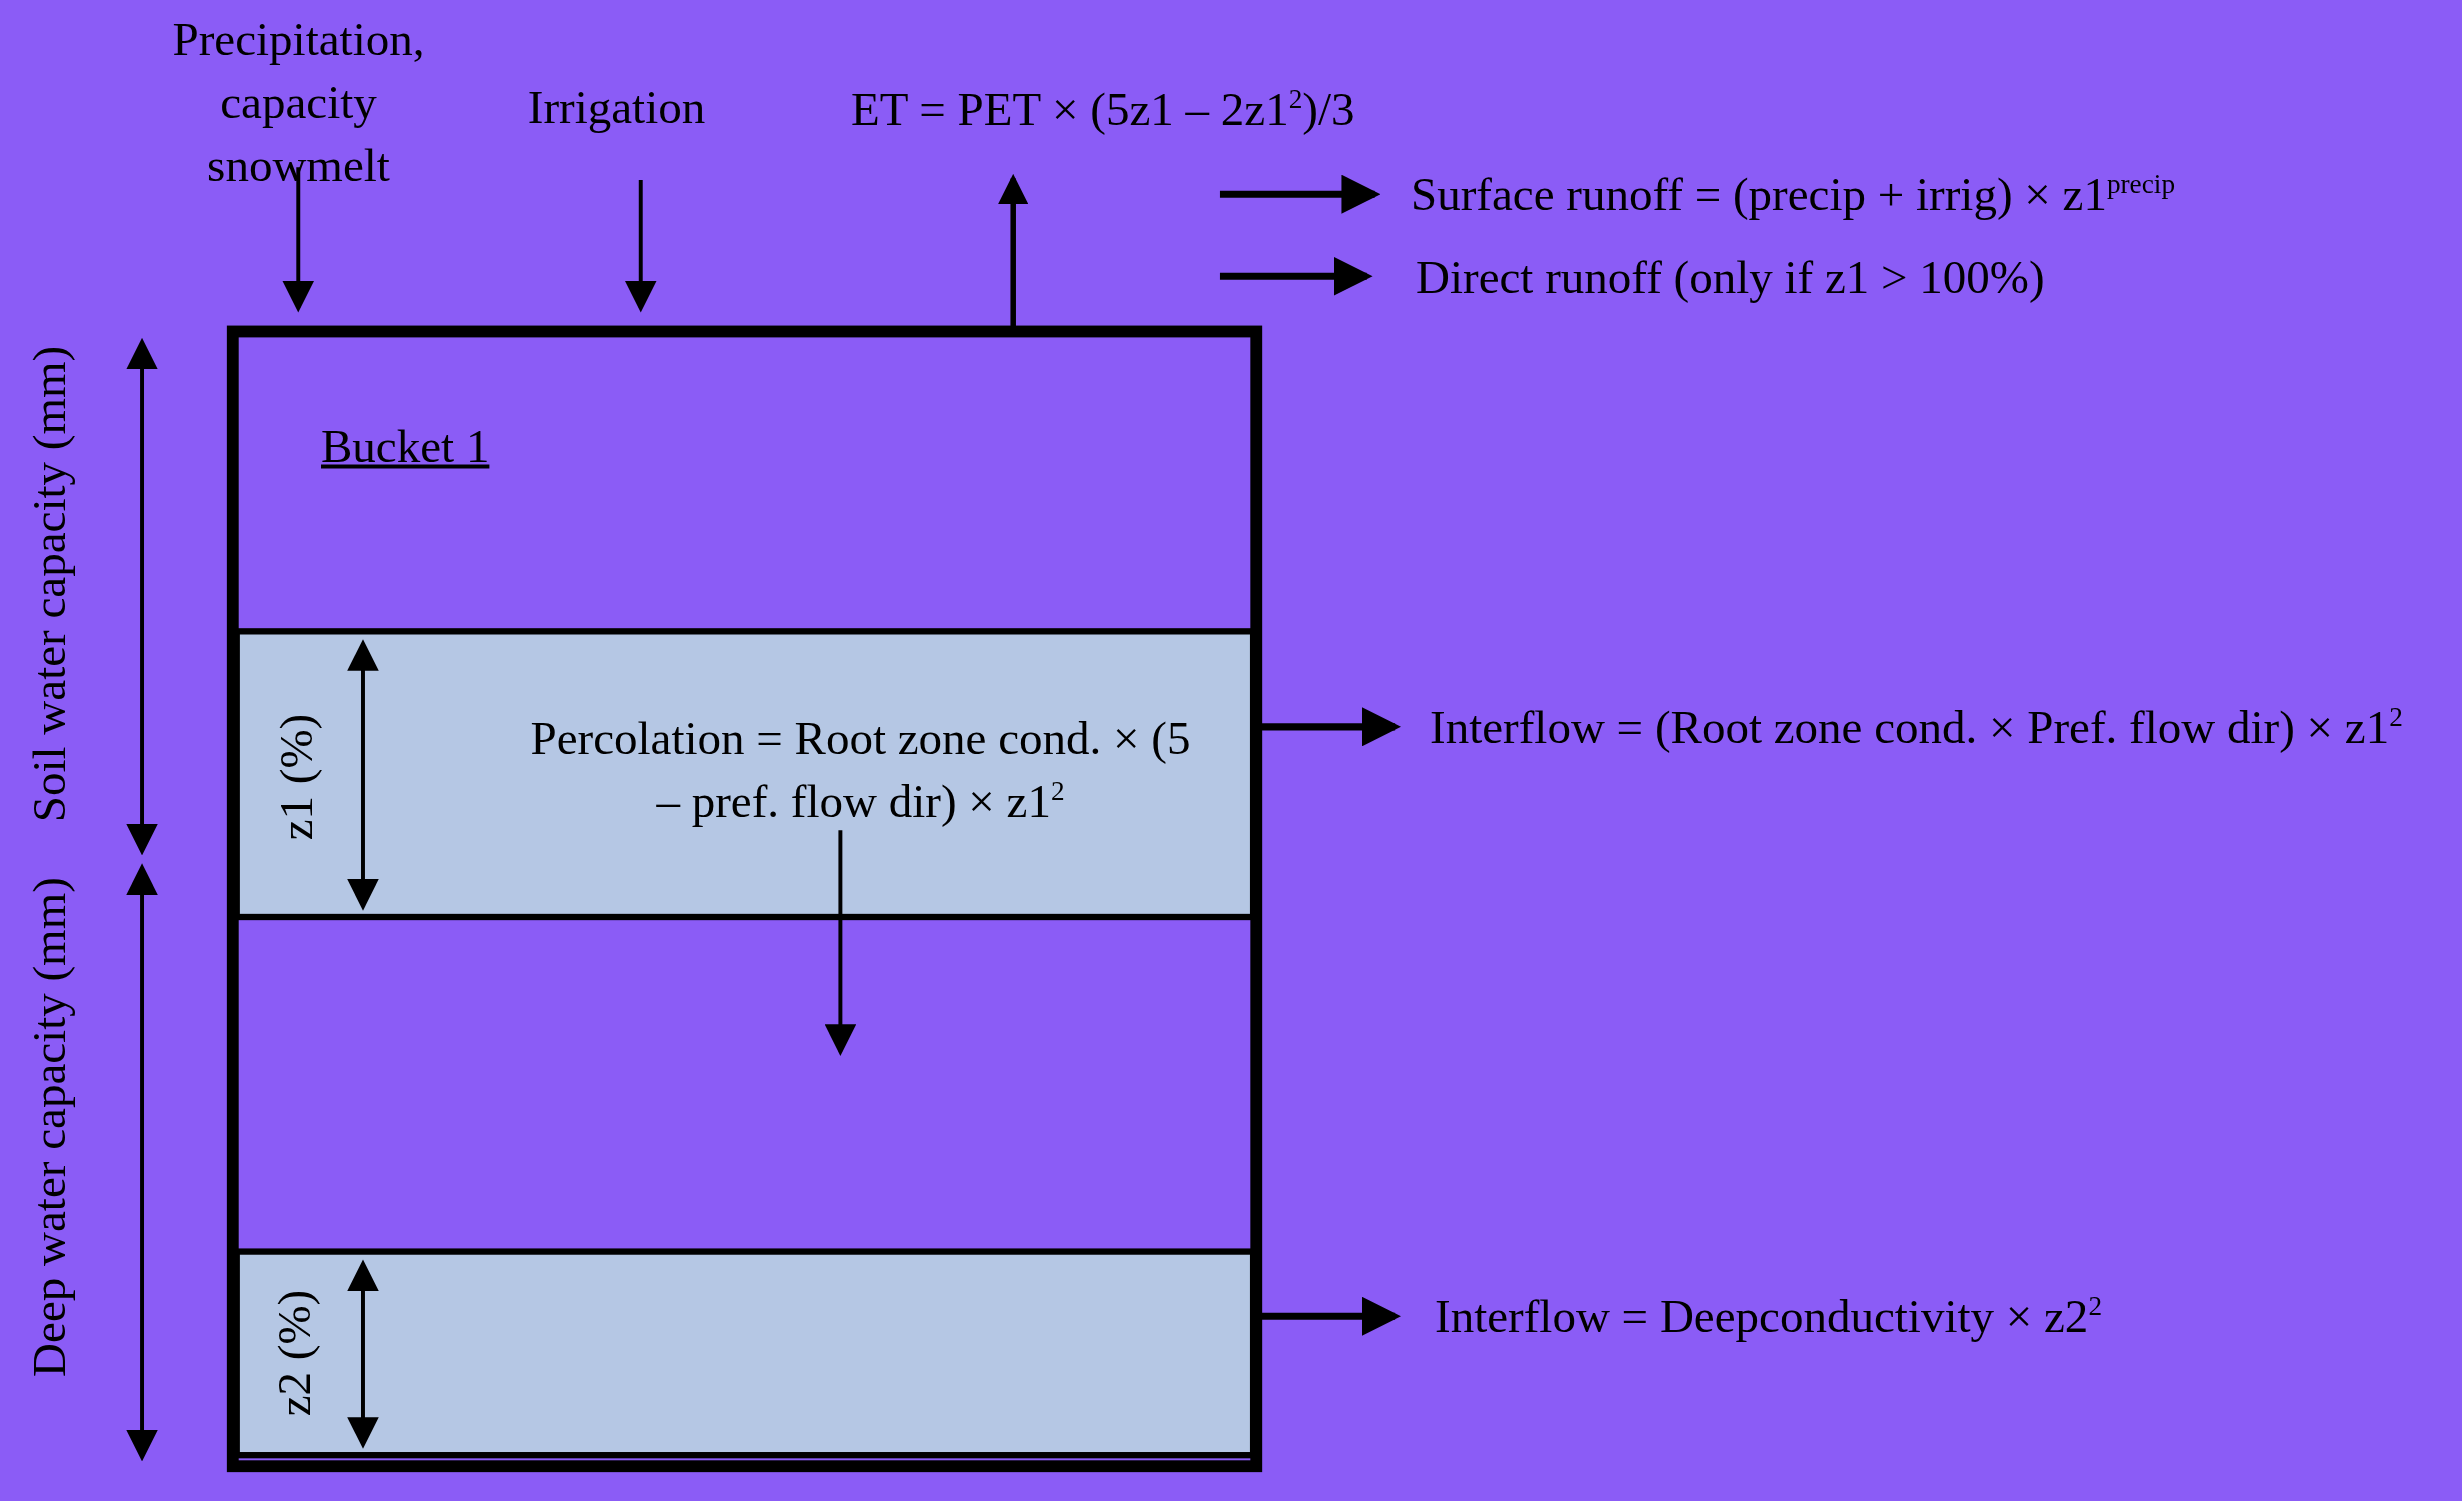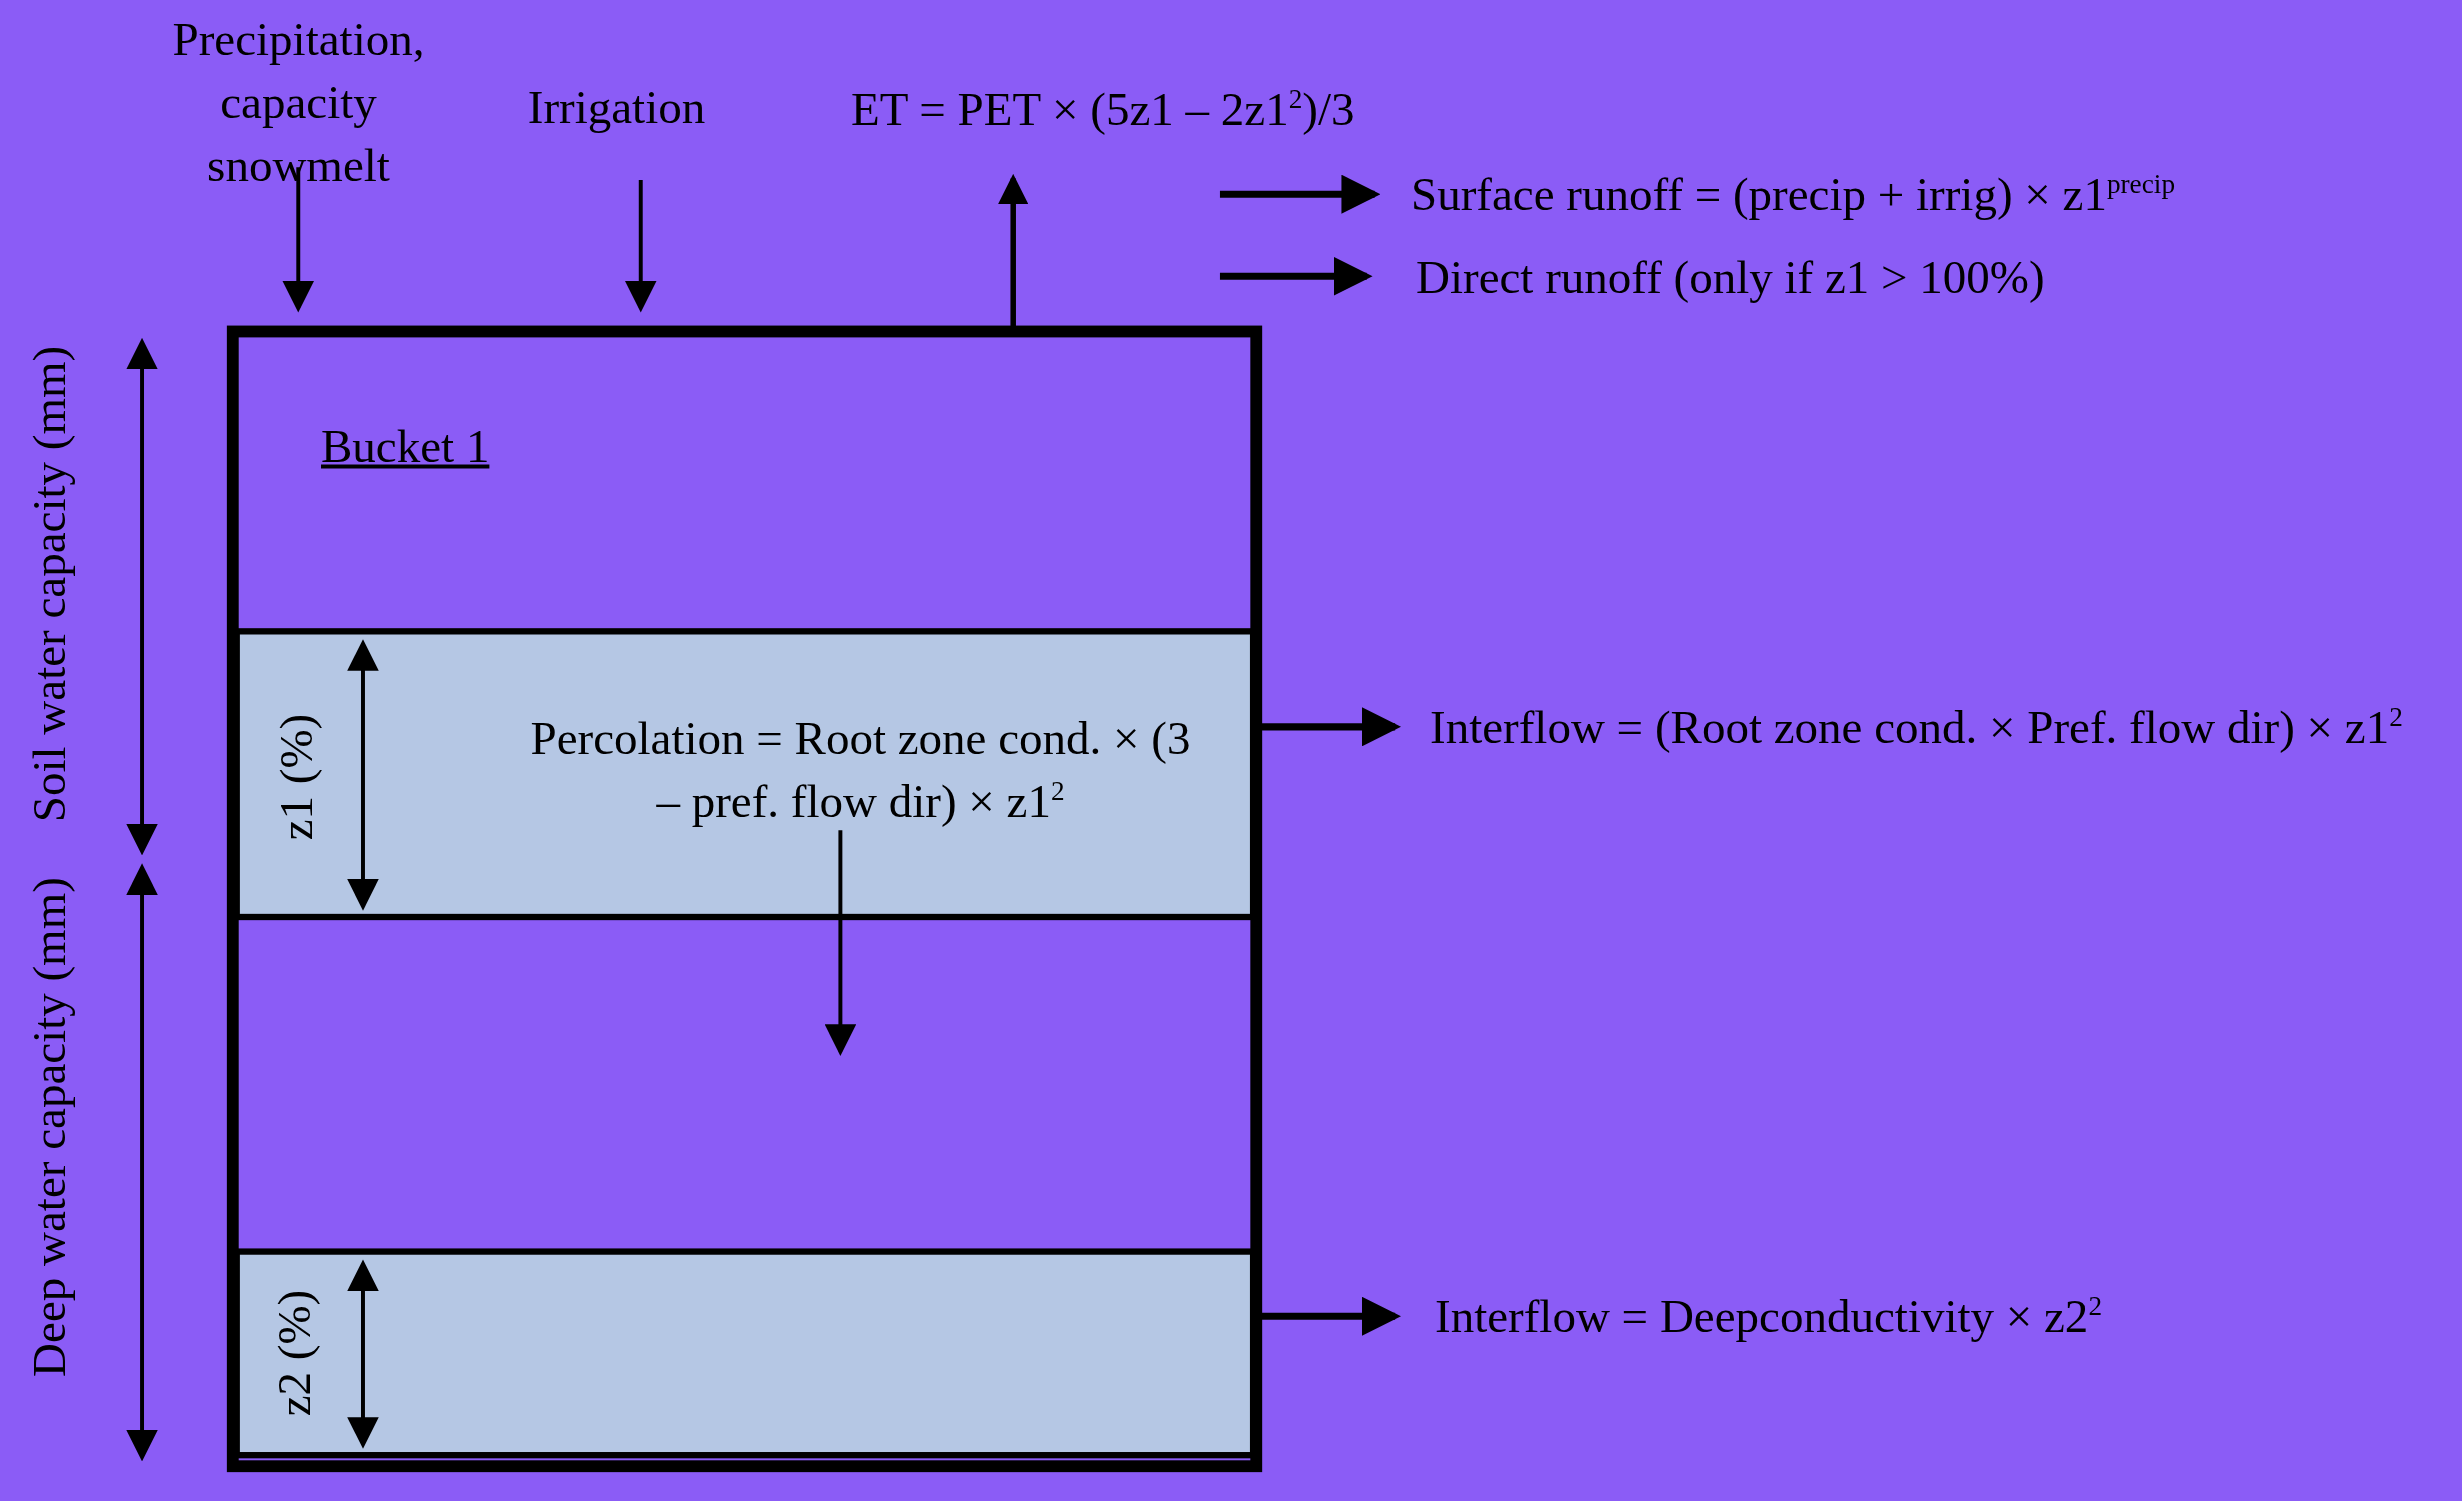--- a/index.html
+++ b/index.html
@@ -95,21 +95,21 @@
 
   <div class="label" style="left:1411px; top:194px;">
     <span>Surface runoff = (precip + irrig) × z1</span><sup>precip</sup>
   </div>
 
   <div class="label" style="left:1416px; top:277px;">Direct runoff (only if z1 &gt; 100%)</div>
 
   <div class="label" style="left:321px; top:446px;text-decoration:underline;">Bucket 1</div>
 
   <div class="label block" style="left:466px; top:707px; width:789px;">
-    <div>Percolation = Root zone cond. × (3</div>
+    <div>Percolation = Root zone cond. × (5</div>
     <div>
       <span>– pref. flow dir) × z1</span><sup>2</sup>
     </div>
   </div>
 
   <div class="label" style="left:1430px; top:727px;">
     <span>Interflow = (Root zone cond. ×  Pref. flow dir) × z1</span><sup>2</sup>
   </div>
 
   <div class="label" style="left:1435px; top:1316px;">

